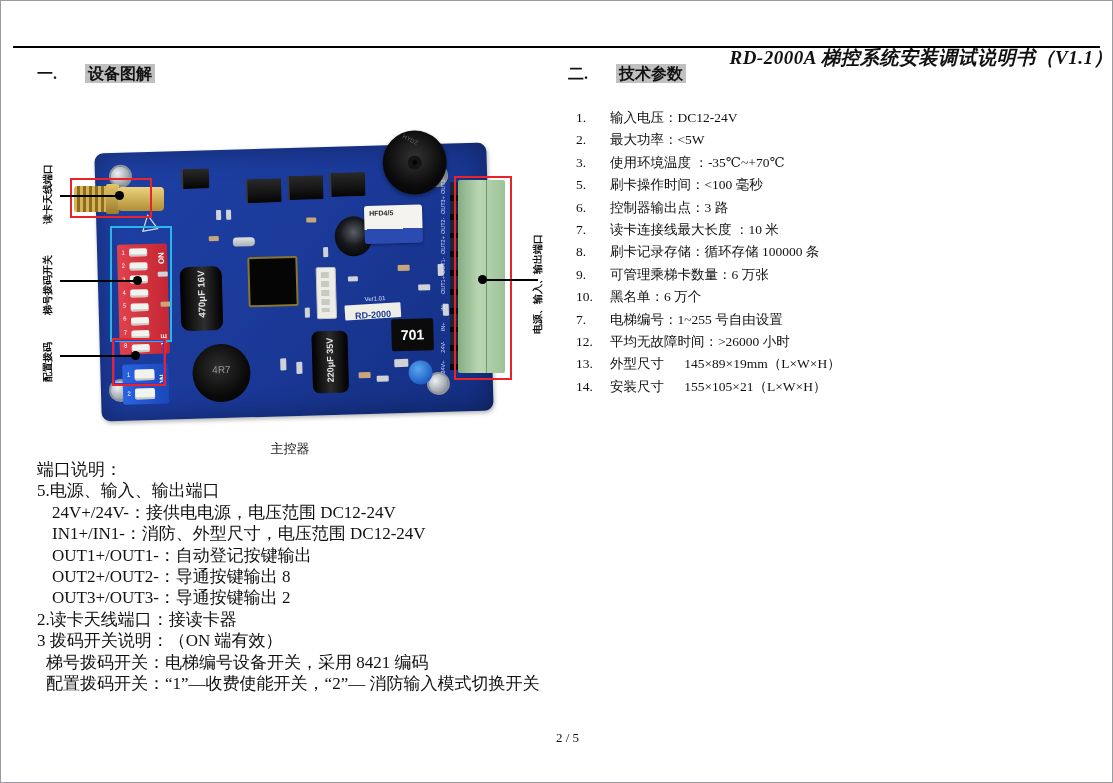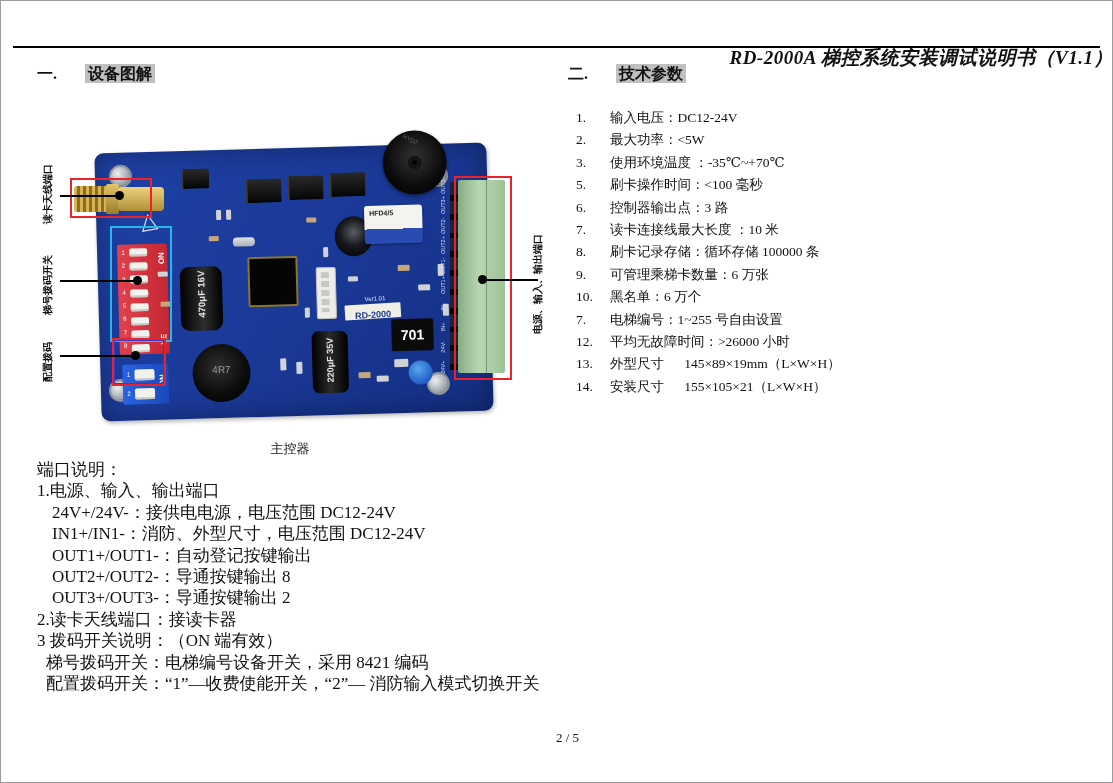--- a/index.html
+++ b/index.html
@@ -314,21 +314,21 @@
 
 <div class="vlabel vl-ant">读卡天线端口</div>
 <div class="vlabel vl-dip">梯号拨码开关</div>
 <div class="vlabel vl-cfg">配置拨码</div>
 <div class="vlabel vl-pwr">电源、输入、输出端口</div>
 
 <div class="fig-caption">主控器</div>
 
 <div class="ports">
   <div class="pline">端口说明：</div>
-  <div class="pline">1.电源、输入、输出端口</div>
+  <div class="pline">5.电源、输入、输出端口</div>
   <div class="pline ind-a">24V+/24V-：接供电电源，电压范围 DC12-24V</div>
   <div class="pline ind-a">IN1+/IN1-：消防、外型尺寸，电压范围 DC12-24V</div>
   <div class="pline ind-a">OUT1+/OUT1-：自动登记按键输出</div>
   <div class="pline ind-a">OUT2+/OUT2-：导通按键输出 8</div>
   <div class="pline ind-a">OUT3+/OUT3-：导通按键输出 2</div>
   <div class="pline">2.读卡天线端口：接读卡器</div>
   <div class="pline">3 拨码开关说明：（ON 端有效）</div>
   <div class="pline ind-b">梯号拨码开关：电梯编号设备开关，采用 8421 编码</div>
   <div class="pline ind-b">配置拨码开关：“1”—收费使能开关，“2”— 消防输入模式切换开关</div>
 </div>

